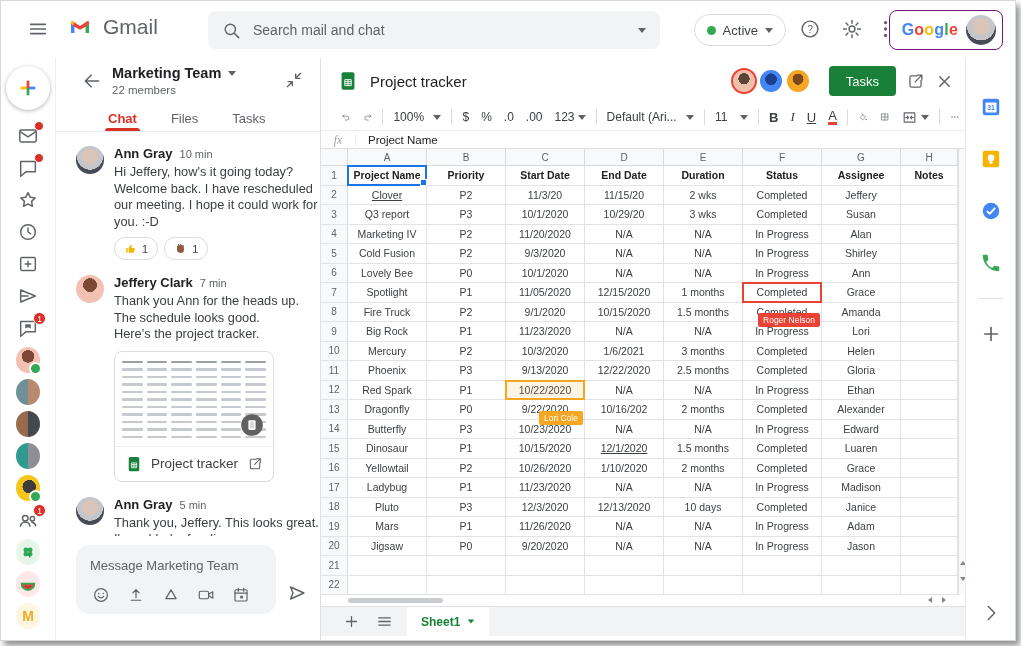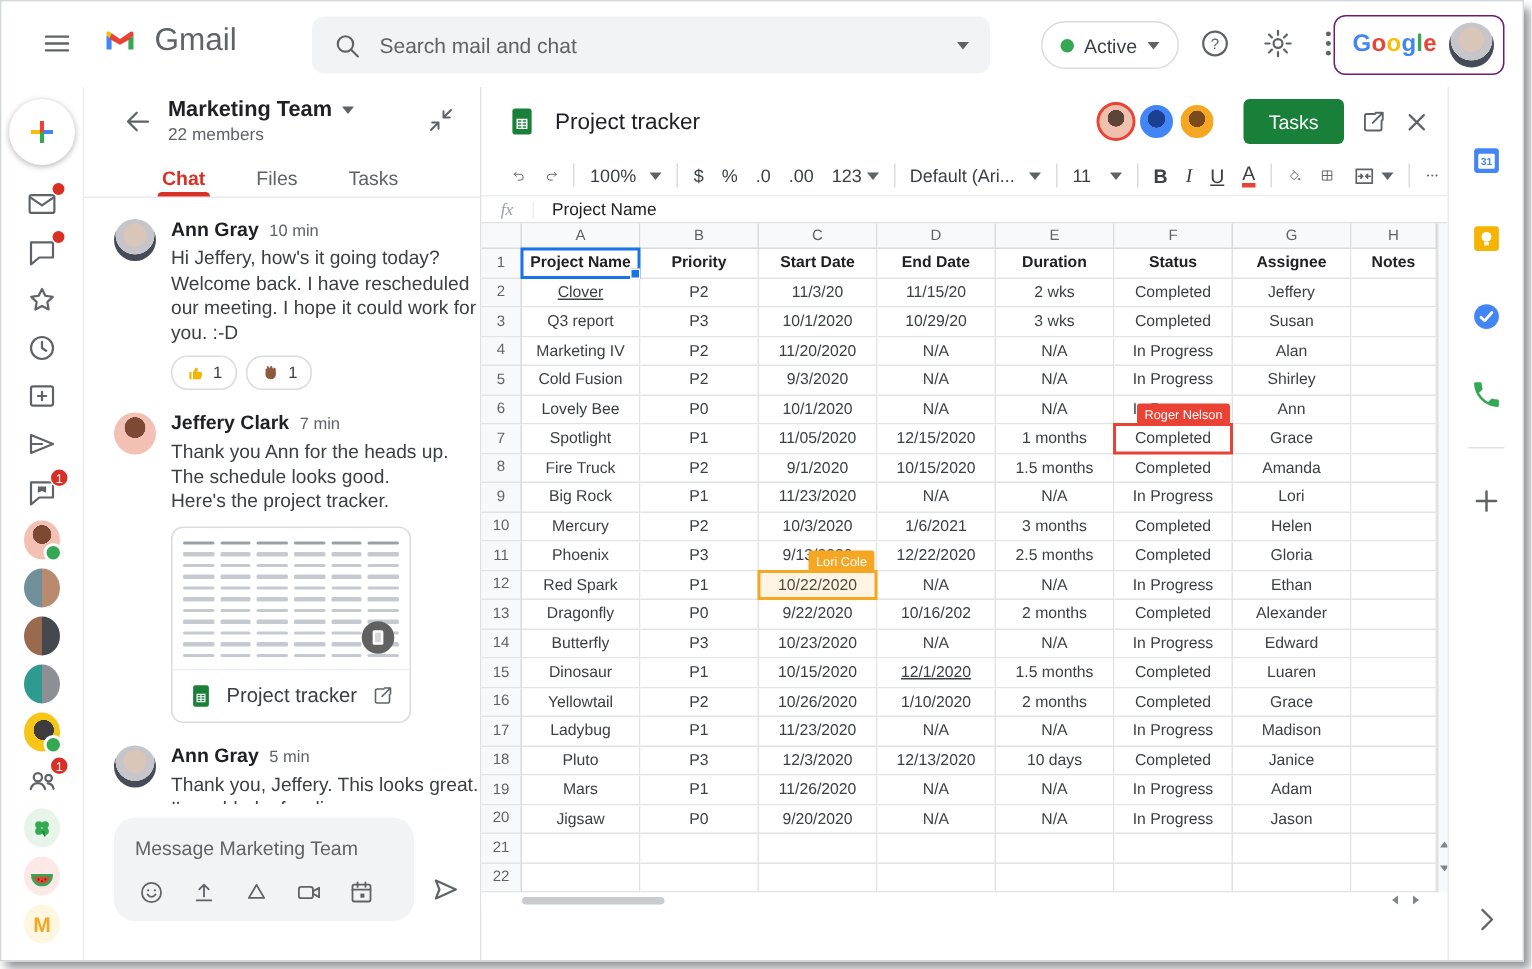--- a/index.html
+++ b/index.html
@@ -129,21 +129,21 @@
   .grow{display:flex;height:19.5px;}
   .rn{width:27px;background:#f8f9fa;border-right:1px solid #d9dadb;border-bottom:1px solid #e2e3e4;box-sizing:border-box;
       display:flex;align-items:center;justify-content:center;color:#5f6368;font-size:10px;flex:none;}
   .gc{border-right:1px solid #e2e3e4;border-bottom:1px solid #e2e3e4;box-sizing:border-box;
       display:flex;align-items:center;justify-content:center;overflow:hidden;flex:none;background:#fff;}
   .gc.hdr{font-weight:bold;color:#202124;}
   #overlays{position:absolute;left:0;top:0;right:0;bottom:0;pointer-events:none;}
   .sel{position:absolute;border:2px solid #1a73e8;box-sizing:border-box;}
   .sel .handle{position:absolute;right:-2px;bottom:-2px;width:5px;height:5px;background:#1a73e8;border:1px solid #fff;}
   .flagcell{position:absolute;border:2px solid;box-sizing:border-box;}
-  .flaglabel{position:absolute;transform:translateX(-100%);color:#fff;font-size:8.5px;padding:2px 5px;border-radius:2px;white-space:nowrap;}
+  .flaglabel{position:absolute;transform:translateX(-100%);color:#fff;font-size:8.5px;padding:2px 5px;border-radius:2px;white-space:nowrap;margin-top:44px;}
   #vscroll{position:absolute;top:91px;right:0;width:8px;height:446px;background:#f8f9fa;border-left:1px solid #e0e0e0;box-sizing:border-box;}
   .varr{position:absolute;left:1px;width:0;height:0;border-left:3px solid transparent;border-right:3px solid transparent;}
   #hscroll{position:absolute;top:537px;left:0;width:637px;height:11px;background:#fff;}
   #hthumb{position:absolute;left:27px;top:3px;width:95px;height:5px;border-radius:3px;background:#c8cbcf;}
   .harr{position:absolute;top:2px;width:0;height:0;border-top:3.5px solid transparent;border-bottom:3.5px solid transparent;}
   #tabbar{position:absolute;left:0;right:0;top:548px;height:30px;background:#f1f3f4;border-top:1px solid #e0e0e0;
           display:flex;align-items:center;padding-left:22px;box-sizing:border-box;}
   #tabbar .ic{width:17px;height:17px;}
   #add-sheet{margin-right:16px;}
   .stab{height:29px;background:#fff;display:flex;align-items:center;gap:7px;padding:0 14px;font-size:12px;
@@ -946,20 +946,36 @@
       </div>
     <div id="vscroll">
       <span class="varr" style="top:412px;border-bottom:4px solid #80868b"></span>
       <span class="varr" style="top:428px;border-top:4px solid #80868b"></span>
     </div>
     <div id="hscroll">
       <span id="hthumb"></span>
       <span class="harr" style="right:26px;border-right:4px solid #80868b"></span>
       <span class="harr" style="right:12px;border-left:4px solid #80868b"></span>
     </div>
+    <div id="tabbar">
+      <span id="add-sheet" class="ic">
+          <svg viewBox="0 0 24 24">
+            <path d="M12 5v14M5 12h14" stroke="#5f6368" stroke-width="1.8" fill="none" stroke-linecap="round" stroke-linejoin="round"></path>
+          </svg>
+        </span>
+      <span class="ic">
+          <svg viewBox="0 0 24 24">
+            <path d="M4 7h16M4 12h16M4 17h16" stroke="#5f6368" stroke-width="1.8" fill="none" stroke-linecap="round" stroke-linejoin="round"></path>
+          </svg>
+        </span>
+      <span class="stab">
+        <span>Sheet1</span>
+        <span class="tri"></span>
+      </span>
+    </div>
   </section>
 
   <aside id="rightrail">
     <span class="ic">
         <svg viewBox="0 0 24 24">
           <rect x="3" y="3" width="18" height="18" rx="2.5" fill="#4285f4"></rect>
           <rect x="6" y="7" width="12" height="11" rx="1" fill="#fff"></rect>
           <text x="12" y="15.5" font-size="7.5" font-weight="bold" text-anchor="middle" fill="#4285f4" font-family="Liberation Sans,sans-serif">31</text>
         </svg>
       </span>

